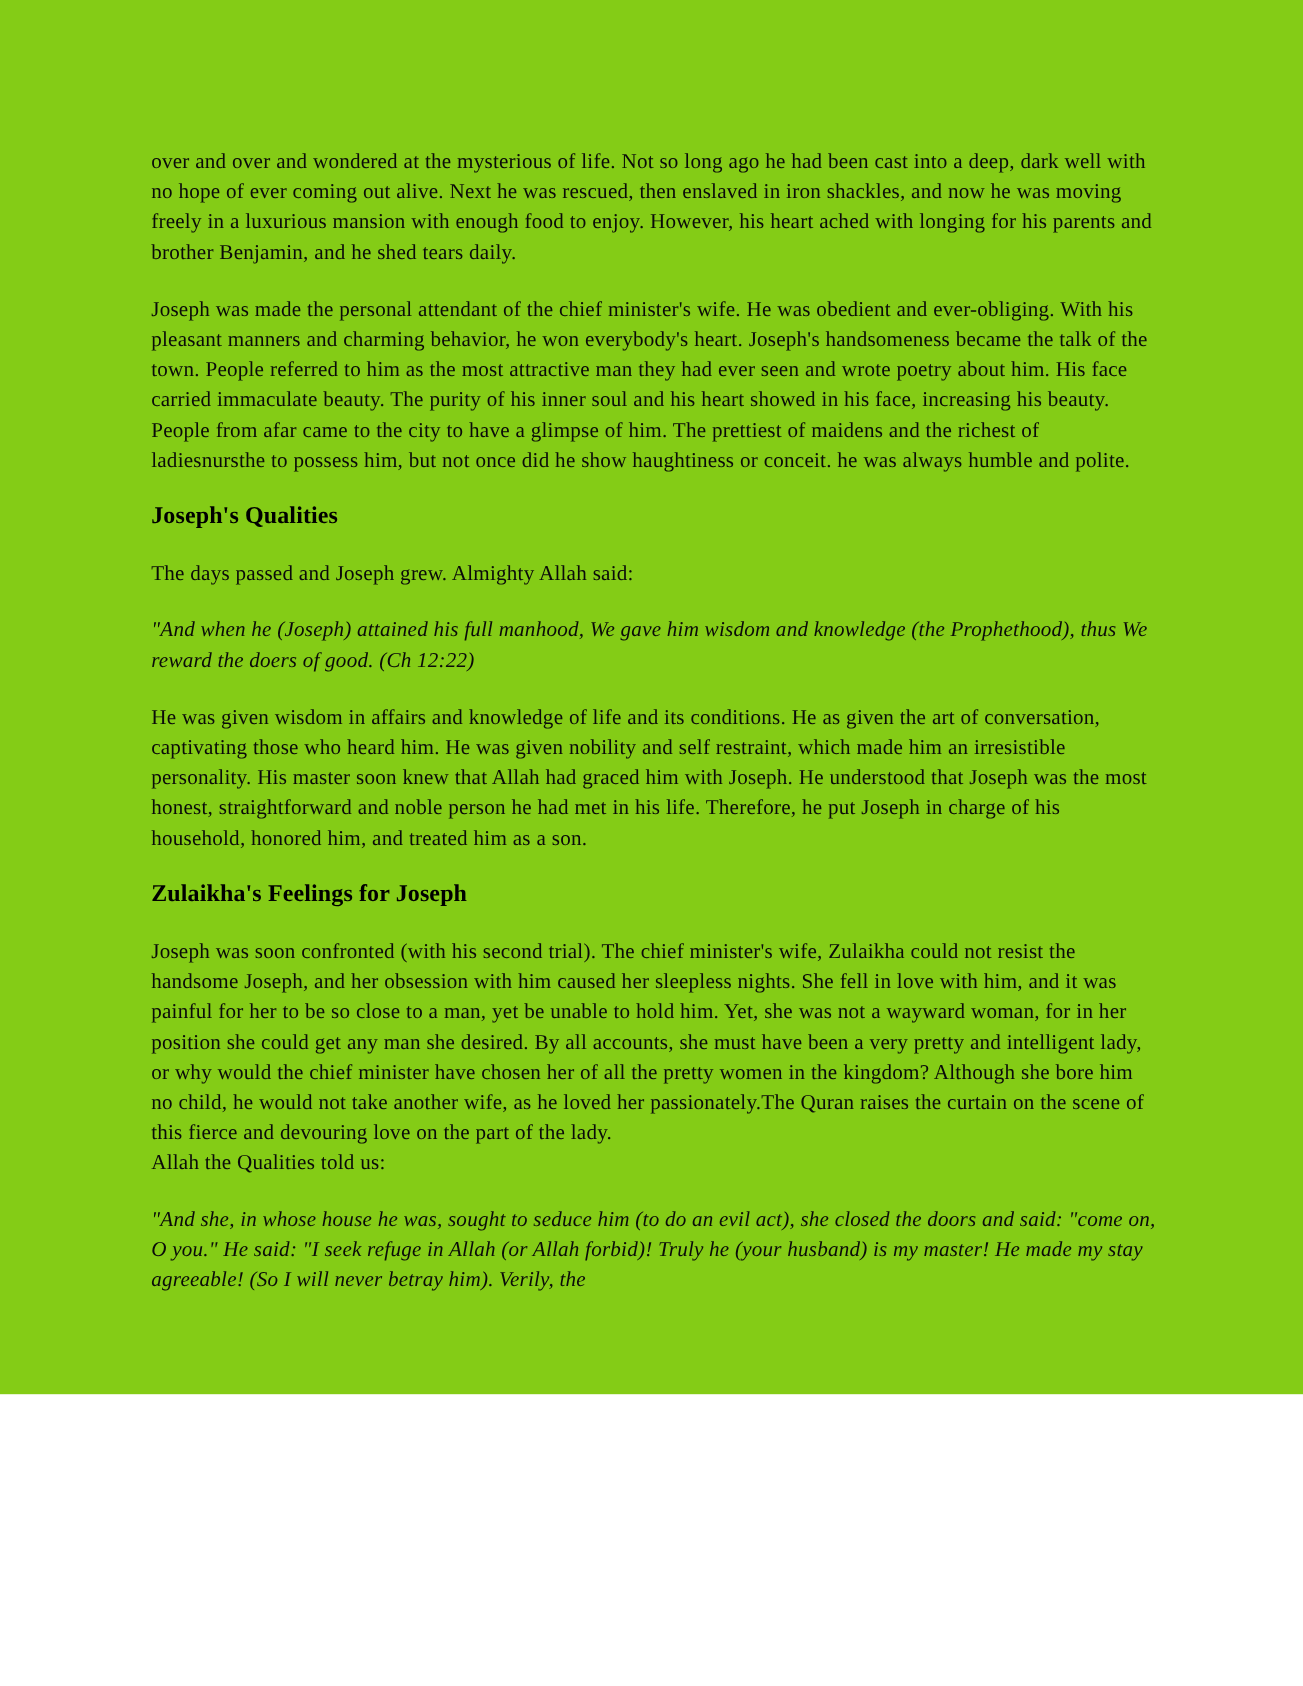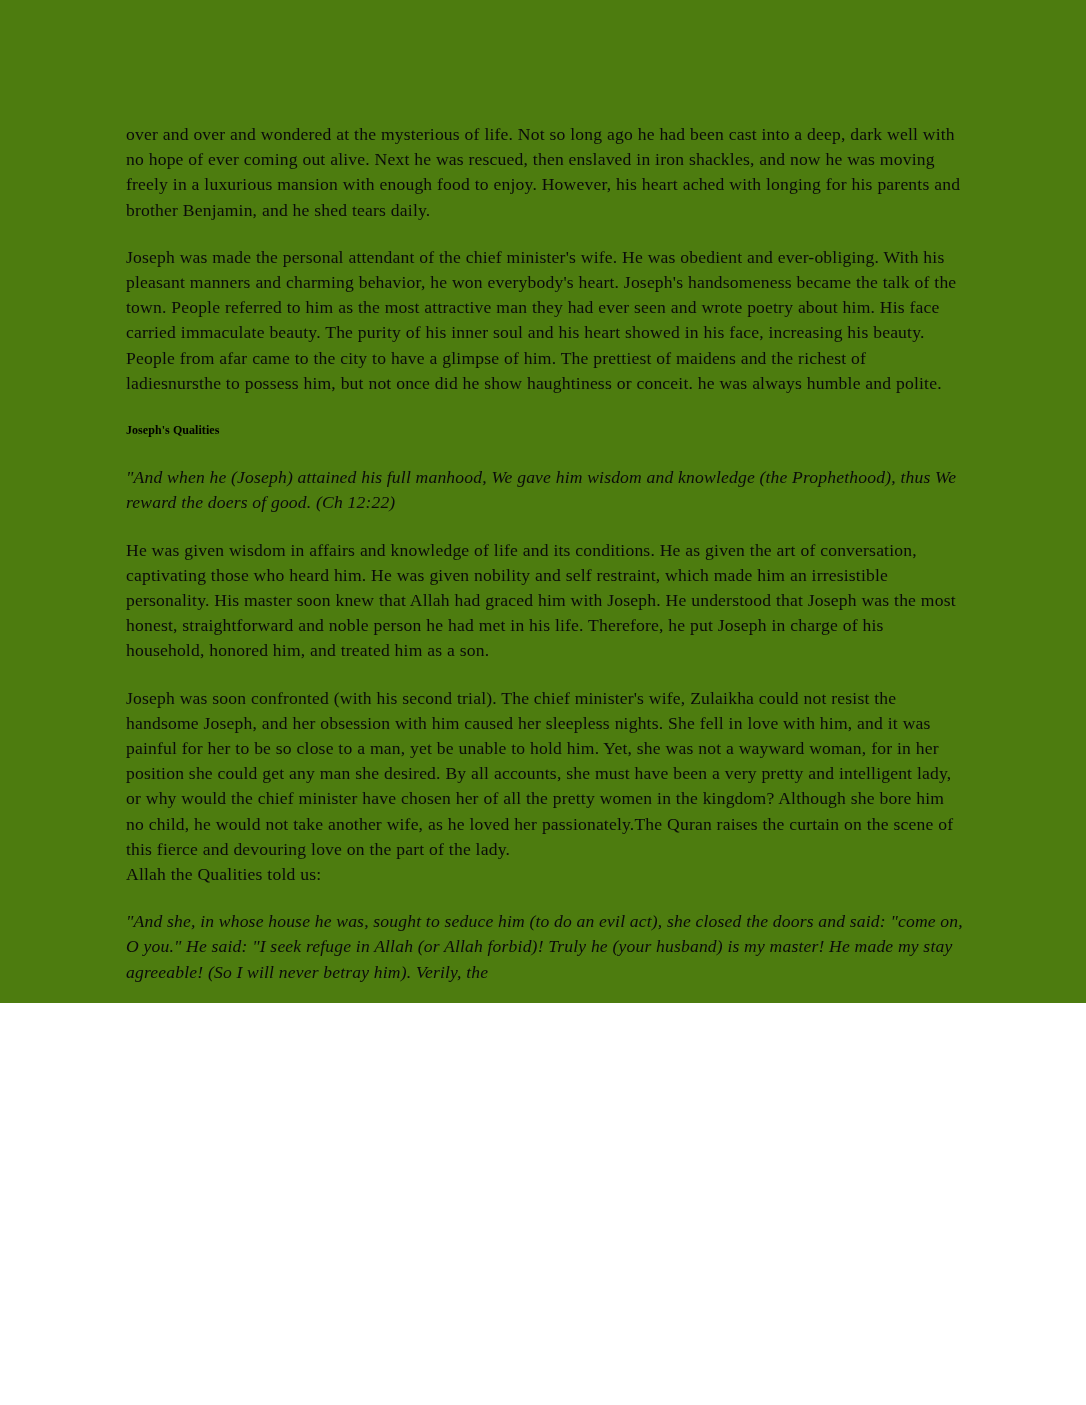--- a/index.html
+++ b/index.html
@@ -9,22 +9,22 @@
   }
 
   body {
     font-family: "Liberation Serif", "DejaVu Serif", serif;
     color: #0a0a0a;
   }
 
   #page {
     position: relative;
     width: 1086px;
-    height: 1003px;
-    background: #4d7c0f;
+    height: 1162px;
+    background: #84cc16;
     overflow: hidden;
     box-sizing: border-box;
   }
 
   #content {
     position: absolute;
     left: 126px;
     top: 122px;
     width: 838px;
   }
@@ -37,21 +37,21 @@
     letter-spacing: 0.01em;
     word-spacing: 0.01em;
     color: #0a0a0a;
   }
 
   .para:last-child {
     margin-bottom: 0;
   }
 
   .heading {
-    font-size: 12px;
+    font-size: 20px;
     line-height: 25.2px;
     font-weight: bold;
     margin: 0 0 22px 0;
     color: #000000;
     letter-spacing: 0.005em;
   }
 
   .quote {
     font-size: 17.6px;
     line-height: 25.2px;
@@ -70,25 +70,27 @@
 
 <div id="page">
   <div id="content">
 
     <p class="para">over and over and wondered at the mysterious of life. Not so long ago he had been cast into a deep, dark well with no hope of ever coming out alive. Next he was rescued, then enslaved in iron shackles, and now he was moving freely in a luxurious mansion with enough food to enjoy. However, his heart ached with longing for his parents and brother Benjamin, and he shed tears daily.</p>
 
     <p class="para">Joseph was made the personal attendant of the chief minister's wife. He was obedient and ever-obliging. With his pleasant manners and charming behavior, he won everybody's heart. Joseph's handsomeness became the talk of the town. People referred to him as the most attractive man they had ever seen and wrote poetry about him. His face carried immaculate beauty. The purity of his inner soul and his heart showed in his face, increasing his beauty. People from afar came to the city to have a glimpse of him. The prettiest of maidens and the richest of ladiesnursthe to possess him, but not once did he show haughtiness or conceit. he was always humble and polite.</p>
 
     <h2 class="heading">Joseph's Qualities</h2>
 
+    <p class="para">The days passed and Joseph grew. Almighty Allah said:</p>
 
     <p class="quote">"And when he (Joseph) attained his full manhood, We gave him wisdom and knowledge (the Prophethood), thus We reward the doers of good. (Ch 12:22)</p>
 
     <p class="para">He was given wisdom in affairs and knowledge of life and its conditions. He as given the art of conversation, captivating those who heard him. He was given nobility and self restraint, which made him an irresistible personality. His master soon knew that Allah had graced him with Joseph. He understood that Joseph was the most honest, straightforward and noble person he had met in his life. Therefore, he put Joseph in charge of his household, honored him, and treated him as a son.</p>
 
+    <h2 class="heading">Zulaikha's Feelings for Joseph</h2>
 
 
     <p class="para">
       <span>Joseph was soon confronted (with his second trial). The chief minister's wife, Zulaikha could not resist the handsome Joseph, and her obsession with him caused her sleepless nights. She fell in love with him, and it was painful for her to be so close to a man, yet be unable to hold him. Yet, she was not a wayward woman, for in her position she could get any man she desired. By all accounts, she must have been a very pretty and intelligent lady, or why would the chief minister have chosen her of all the pretty women in the kingdom? Although she bore him no child, he would not take another wife, as he loved her passionately.The Quran raises the curtain on the scene of this fierce and devouring love on the part of the lady.</span><br>
       <span>Allah the Qualities told us:</span>
     </p>
 
     <p class="quote quote-last">"And she, in whose house he was, sought to seduce him (to do an evil act), she closed the doors and said: "come on, O you." He said: "I seek refuge in Allah (or Allah forbid)! Truly he (your husband) is my master! He made my stay agreeable! (So I will never betray him). Verily, the</p>
 
   </div>

